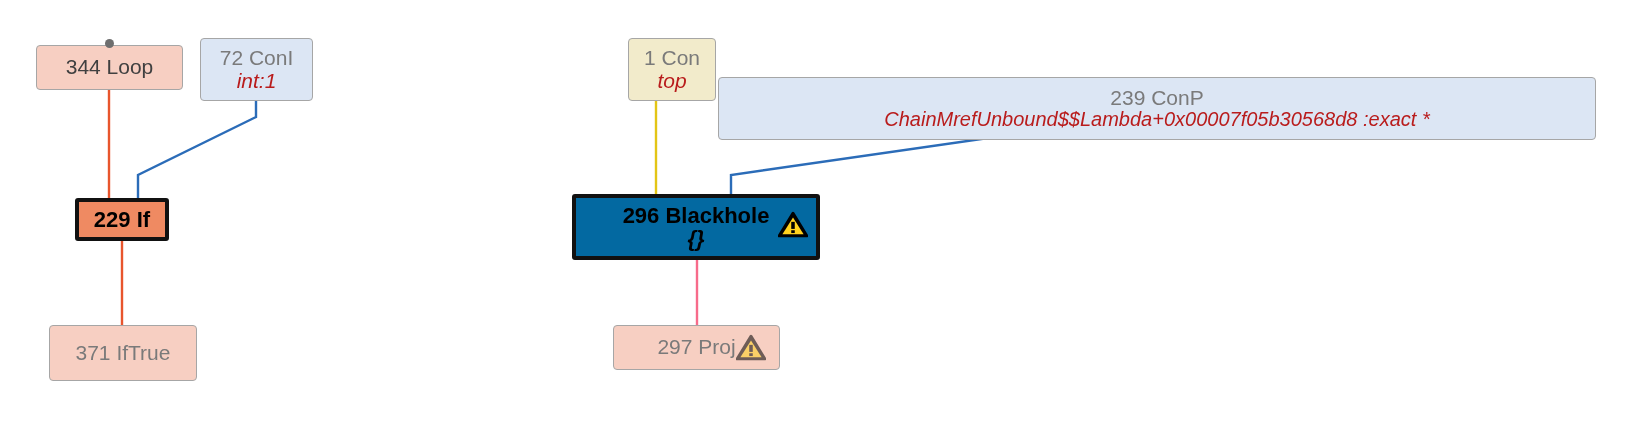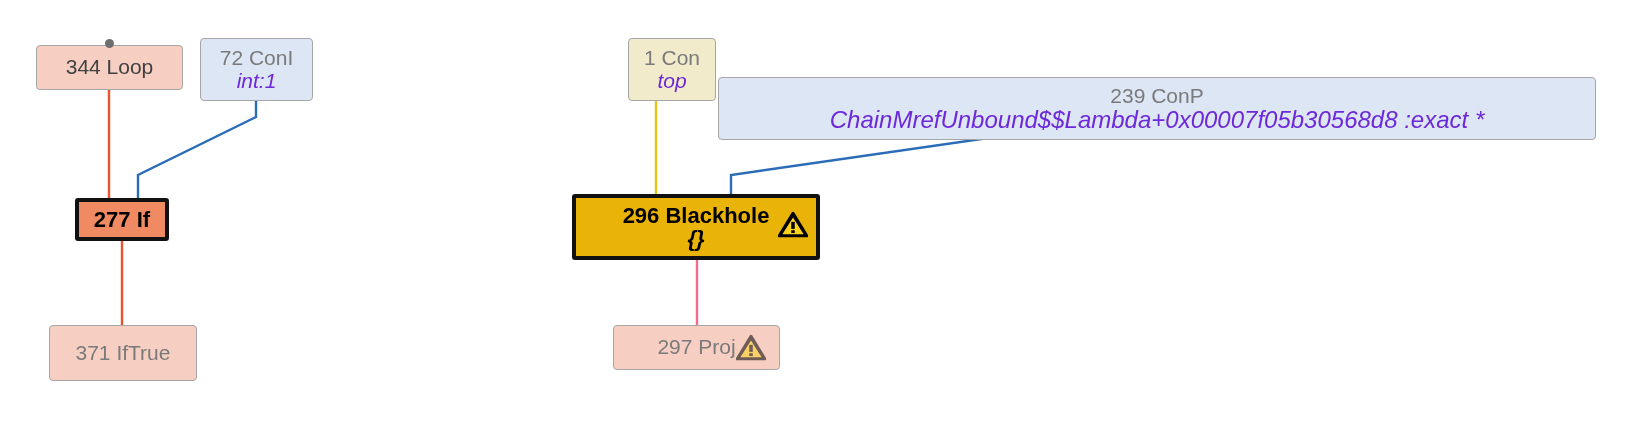--- a/index.html
+++ b/index.html
@@ -46,21 +46,21 @@
     font-style: italic;
     white-space: nowrap;
   }
 
   
   .n-dim {
     border: 1.6px solid #a6a6a6;
     color: #7a7a7a;
     font-size: 21px;
   }
-  .n-dim .node-line2 { color: #6d28d9; font-style: italic; }
+  .n-dim .node-line2 { color: #b91c1c; font-style: italic; }
 
   
   .n-hi {
     border: 4px solid #111111;
     color: #000000;
     font-weight: bold;
     font-size: 22px;
     border-radius: 3px;
   }
 
@@ -96,34 +96,34 @@
     </svg>
 <div class="node n-dim" style="left: 36px; top: 45px; width: 147px; height: 45px; background: rgb(247, 207, 194); border-color: rgb(166, 166, 166); color: #404040;">
       <div class="node-line1">344 Loop</div>
     </div>
     <div class="top-dot" style="left: 105px; top: 39px;"></div>
     <div class="node n-dim" style="left: 200px; top: 38px; width: 113px; height: 63px; background: rgb(220, 230, 244); border-color: rgb(166, 166, 166); color: rgb(122, 122, 122);">
       <div class="node-line1">72 ConI</div>
       <div class="node-line2">int:1</div>
     </div>
     <div class="node n-hi" style="left: 75px; top: 198px; width: 94px; height: 43px; background: rgb(239, 138, 98); border-color: rgb(17, 17, 17); color: rgb(0, 0, 0);">
-      <div class="node-line1">277 If</div>
+      <div class="node-line1">229 If</div>
     </div>
     <div class="node n-dim" style="left: 49px; top: 325px; width: 148px; height: 56px; background: rgb(247, 207, 194); border-color: rgb(166, 166, 166); color: rgb(122, 122, 122);">
       <div class="node-line1">371 IfTrue</div>
     </div>
     <div class="node n-dim" style="left: 612px; top: 38px; width: 88px; height: 63px; background: rgb(242, 235, 203); border-color: rgb(166, 166, 166); color: rgb(122, 122, 122); margin-left: 16px;">
       <div class="node-line1">1 Con</div>
       <div class="node-line2">top</div>
     </div>
     <div class="node n-dim" style="left: 718px; top: 38px; width: 878px; height: 63px; background: rgb(220, 230, 244); border-color: rgb(166, 166, 166); color: rgb(122, 122, 122); margin-top: 39px;">
       <div class="node-line1">239 ConP</div>
-      <div class="node-line2" style="font-size: 24px;">ChainMrefUnbound$$Lambda+0x00007f05b30568d8 :exact *</div>
+      <div class="node-line2" style="font-size: 20px;">ChainMrefUnbound$$Lambda+0x00007f05b30568d8 :exact *</div>
     </div>
-    <div class="node n-hi" style="left: 572px; top: 194px; width: 248px; height: 66px; background: #eab308; border-color: rgb(17, 17, 17); color: rgb(0, 0, 0);">
+    <div class="node n-hi" style="left: 572px; top: 194px; width: 248px; height: 66px; background: #0369a1; border-color: rgb(17, 17, 17); color: rgb(0, 0, 0);">
       <div class="node-line1">296 Blackhole</div>
       <div class="node-line2">{}</div>
     </div>
     <div class="warn" style="left: 778px; top: 211px;">
       <svg viewBox="0 0 34 30">
         <path d="M17 2 L33 28 L1 28 Z" fill="#000000" stroke="#000000" stroke-width="3" stroke-linejoin="round"></path>
         <path d="M17 7 L29 26 L5 26 Z" fill="#ffd21e"></path>
         <rect x="15" y="12" width="4" height="8" fill="#000000"></rect>
         <rect x="15" y="21.5" width="4" height="3.2" fill="#000000"></rect>
       </svg>

